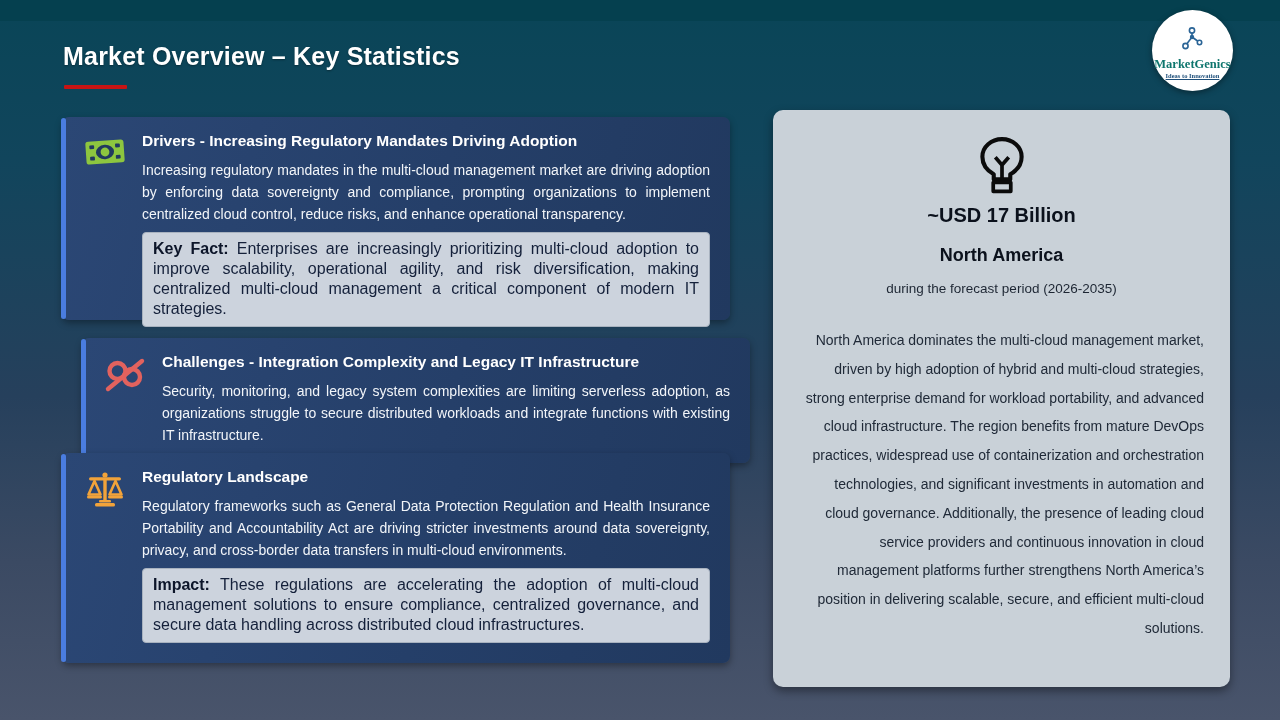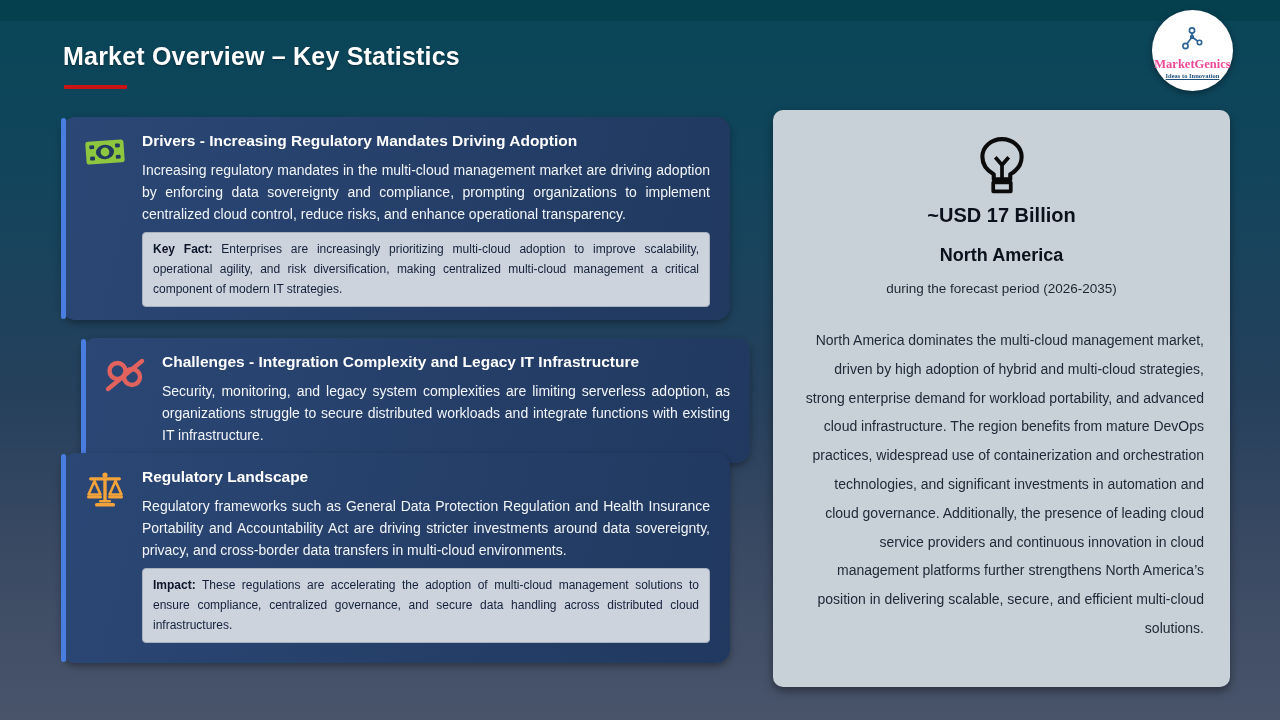--- a/index.html
+++ b/index.html
@@ -26,31 +26,31 @@
   
   .logo-circle {
     position: absolute; left: 1152px; top: 10px; width: 81px; height: 81px;
     background: #ffffff; border-radius: 50%;
     box-shadow: 0 2px 6px rgba(0,0,0,.4);
     display: flex; flex-direction: column; align-items: center; justify-content: center;
     padding-top: 4px;
   }
   .logo-name {
     font-family: "Liberation Serif", serif; font-weight: bold;
-    color: #ec4899; font-size: 12.5px; line-height: 1.1; margin-top: 2px;
+    color: #0f766e; font-size: 12.5px; line-height: 1.1; margin-top: 2px;
   }
   .logo-tagline {
     font-family: "Liberation Serif", serif; font-weight: bold;
     color: #1e4f7a; font-size: 6.5px; text-decoration: underline; margin-top: 1px;
   }
   
   .card {
     position: absolute; left: 62px; width: 668px;
     background: linear-gradient(105deg, #2b4775 0%, #253f69 55%, #21395f 100%);
-    border-radius: 14px;
+    border-radius: 7px;
     box-shadow: 0 3px 7px rgba(0,0,0,.35);
     display: flex; padding: 15px 20px 12px 22px;
   }
   .card::before {
     content: ""; position: absolute; left: -1px; top: 1px; bottom: 1px; width: 5px;
     background: #4a7de0; border-radius: 5px;
   }
   .card-1 { top: 117px; height: 203px; }
   .card-2 { top: 338px; height: 125px; margin-left: 20px; }
   .card-3 { top: 453px; height: 210px; }
@@ -58,21 +58,21 @@
   .card-content { flex: 1; }
   .card-title {
     color: #ffffff; font-size: 15.5px; font-weight: bold; margin-bottom: 9px;
   }
   .card-body {
     color: #f2f5f9; font-size: 14px; line-height: 22px; text-align: justify;
   }
   .callout {
     margin-top: 7px; background: #ccd3dd; border: 1px solid #a8b2bf;
     border-radius: 4px; padding: 6px 10px 7px 10px;
-    color: #14203a; font-size: 12px; line-height: 20px; text-align: justify;
+    color: #14203a; font-size: 16px; line-height: 20px; text-align: justify;
   }
   .callout b { color: #0c1529; }
   
   .opportunity-panel {
     position: absolute; left: 773px; top: 110px; width: 457px; height: 577px;
     background: #c9d1d8; border-radius: 10px;
     box-shadow: 0 4px 10px rgba(0,0,0,.4);
     text-align: center; padding: 11px 26px 0 26px; color: #10161f;
   }
   .panel-title { font-size: 15.5px; font-weight: bold; color: #0b111c; }

